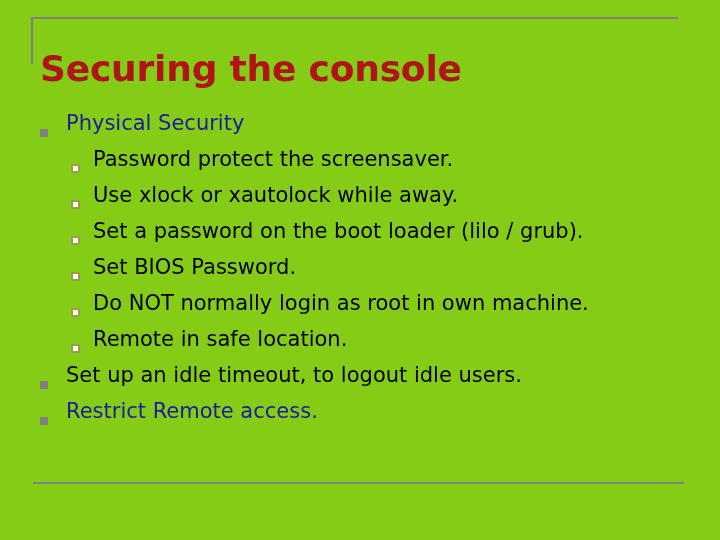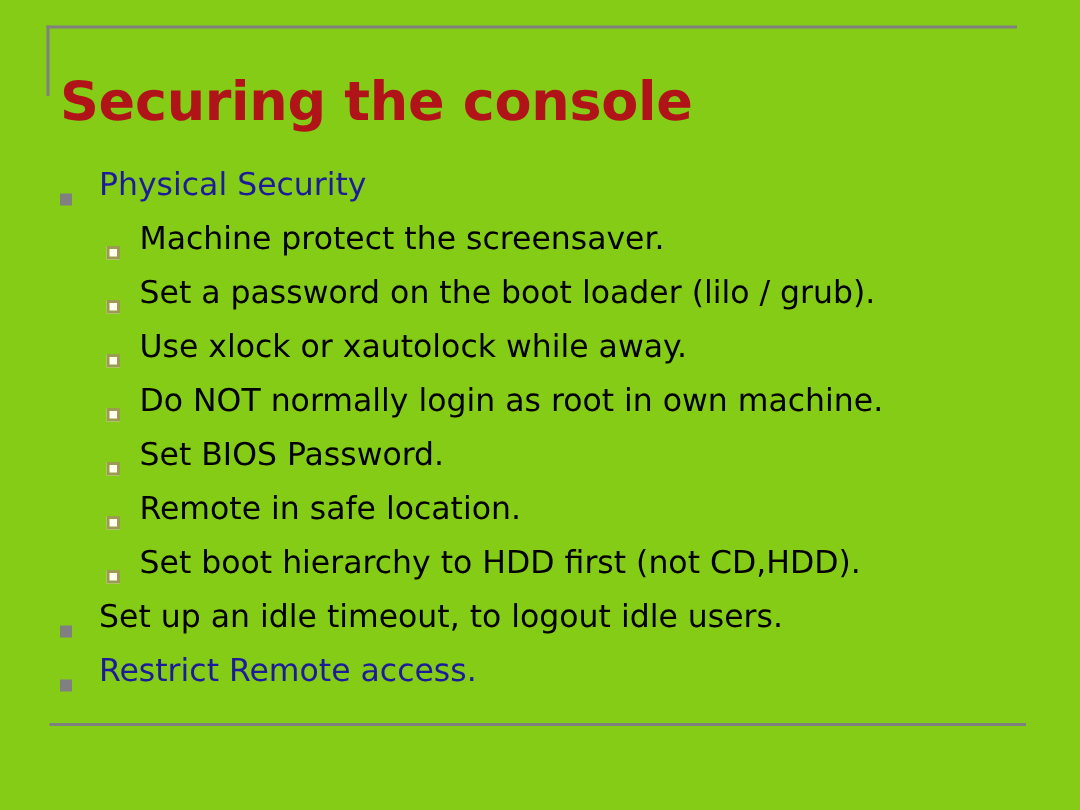--- a/index.html
+++ b/index.html
@@ -121,45 +121,41 @@
 
   <h1 class="slide-title">Securing the console</h1>
 
   <div class="body">
       <div class="lvl1">
         <span class="bullet bullet-sq-solid"></span>
         <span class="item-text blue">Physical Security</span>
       </div>
       <div class="lvl2">
         <span class="bullet bullet-sq-hollow"></span>
-        <span class="item-text">Machine protect the screensaver.</span>
+        <span class="item-text">Password protect the screensaver.</span>
+      </div>
+      <div class="lvl2">
+        <span class="bullet bullet-sq-hollow"></span>
+        <span class="item-text">Use xlock or xautolock while away.</span>
       </div>
       <div class="lvl2">
         <span class="bullet bullet-sq-hollow"></span>
         <span class="item-text">Set a password on the boot loader (lilo / grub).</span>
       </div>
       <div class="lvl2">
         <span class="bullet bullet-sq-hollow"></span>
-        <span class="item-text">Use xlock or xautolock while away.</span>
+        <span class="item-text">Set BIOS Password.</span>
       </div>
       <div class="lvl2">
         <span class="bullet bullet-sq-hollow"></span>
         <span class="item-text">Do NOT normally login as root in own machine.</span>
       </div>
       <div class="lvl2">
         <span class="bullet bullet-sq-hollow"></span>
-        <span class="item-text">Set BIOS Password.</span>
-      </div>
-      <div class="lvl2">
-        <span class="bullet bullet-sq-hollow"></span>
         <span class="item-text">Remote in safe location.</span>
-      </div>
-      <div class="lvl2">
-        <span class="bullet bullet-sq-hollow"></span>
-        <span class="item-text">Set boot hierarchy to HDD first (not CD,HDD).</span>
       </div>
       <div class="lvl1">
         <span class="bullet bullet-sq-solid"></span>
         <span class="item-text">Set up an idle timeout, to logout idle users.</span>
       </div>
       <div class="lvl1">
         <span class="bullet bullet-sq-solid"></span>
         <span class="item-text blue">Restrict Remote access.</span>
       </div>
     </div>

